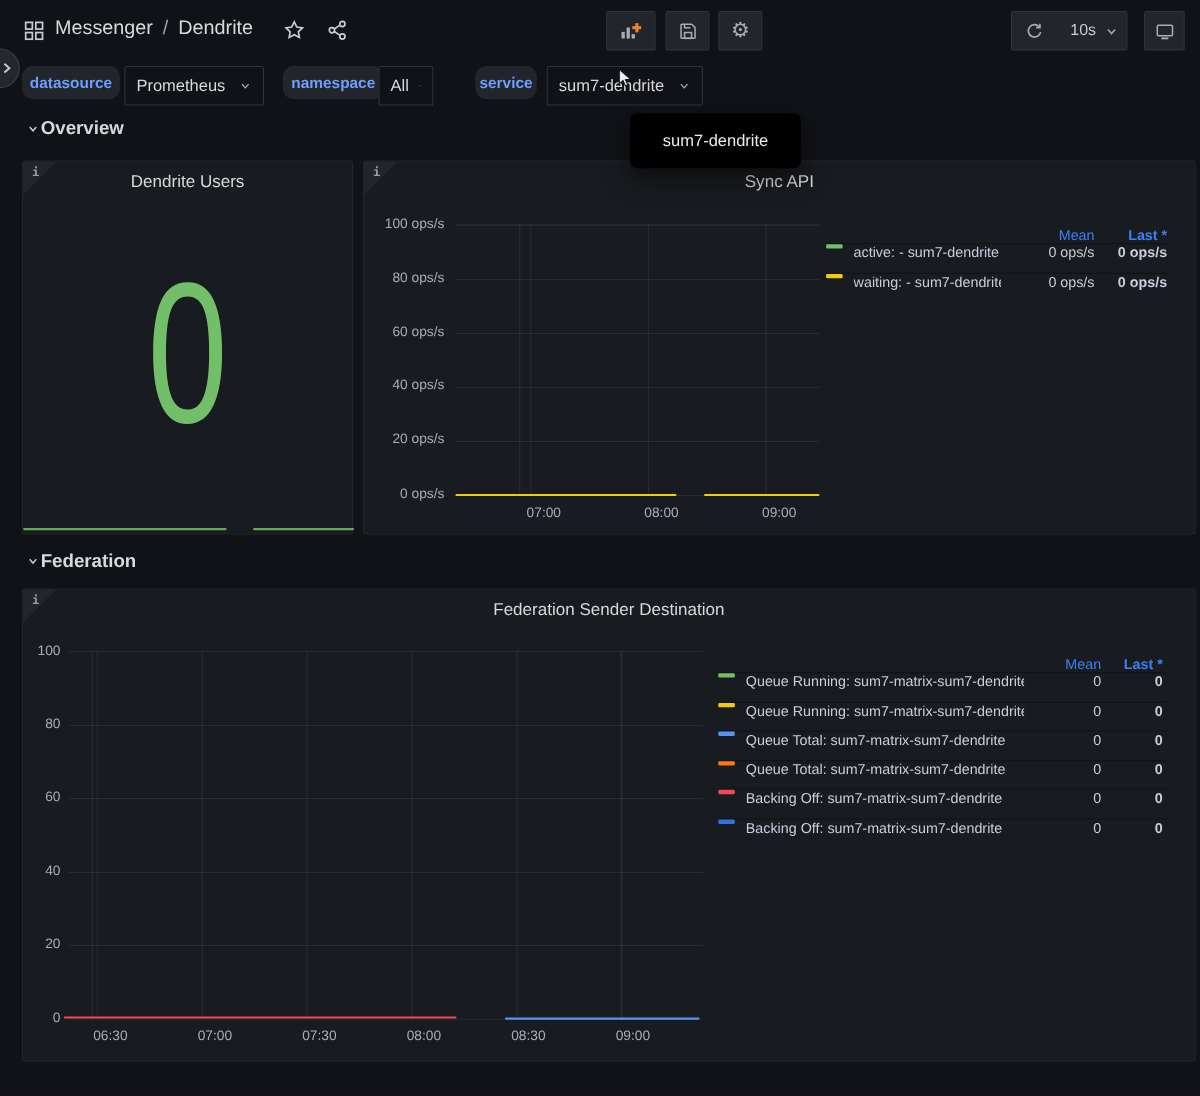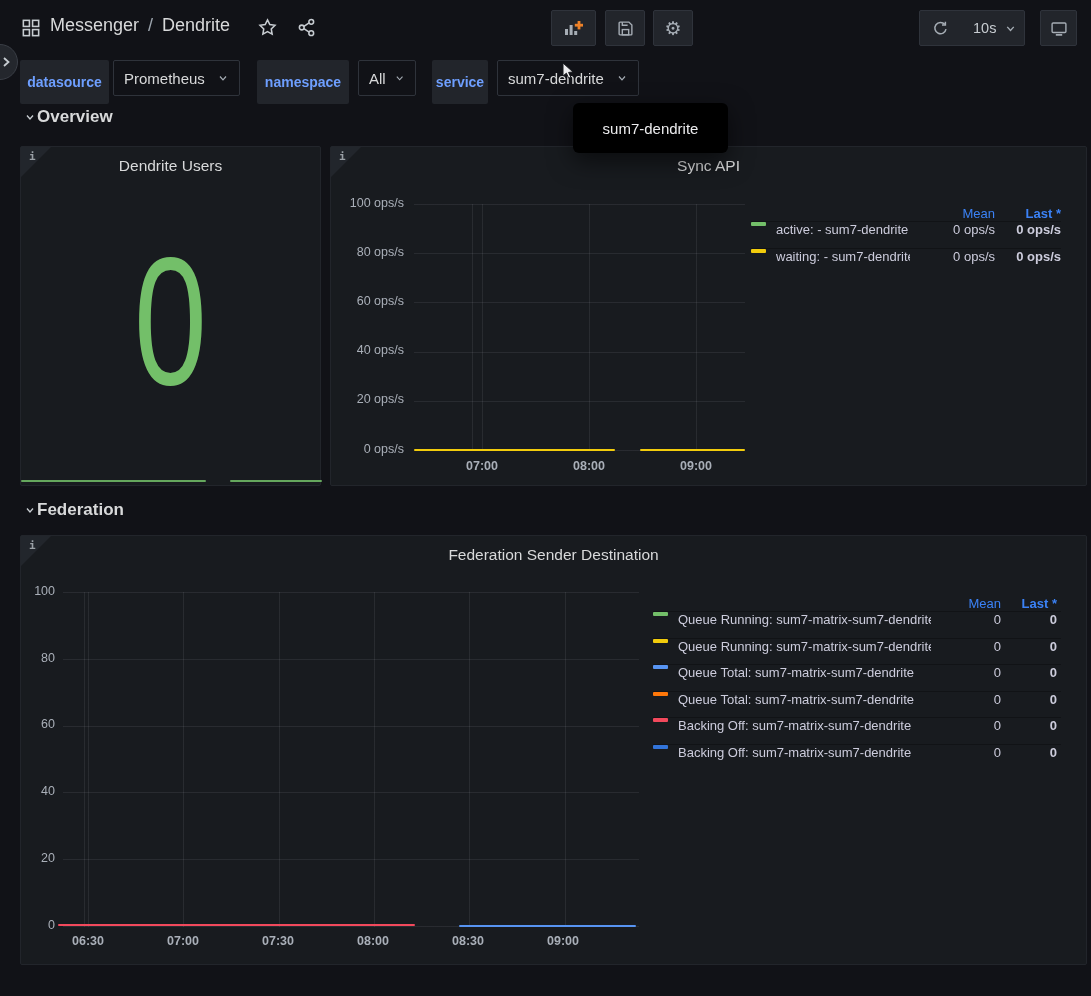--- a/index.html
+++ b/index.html
@@ -18,21 +18,21 @@
   .toolbar-btn{position:absolute;top:10px;height:36px;background:#22252B;border:1px solid #2F333B;
                border-radius:2px;display:flex;align-items:center;justify-content:center;
                color:#9DA5AE;cursor:pointer;}
   .btn-group{position:absolute;top:10px;height:36px;background:#22252B;border:1px solid #2F333B;
              border-radius:2px;display:flex;align-items:stretch;color:#C7CCD1;}
   .grp-sec{display:flex;align-items:center;gap:8px;padding:0 12px;cursor:pointer;}
   .grp-div{width:1px;background:#2F333B;}
   .tp-label{font-size:14.5px;color:#C7CCD1;white-space:nowrap;}
 
   
-  .var-label{position:absolute;top:60px;height:44px;background:#22252B;border-radius:2px;
+  .var-label{position:absolute;top:60px;height:30px;background:#22252B;border-radius:10px;
              color:#6E9FFF;font-size:14px;font-weight:700;display:flex;align-items:center;
              justify-content:center;cursor:pointer;}
   .var-value{position:absolute;top:60px;height:36px;background:#111217;border:1px solid #2F333B;
              border-radius:2px;color:#D8D9DA;font-size:15px;display:flex;align-items:center;
              justify-content:space-between;padding:0 10px;gap:8px;cursor:pointer;}
 
   .tooltip{position:absolute;left:573px;top:103px;width:155px;height:50px;background:#000;
            border-radius:6px;display:flex;align-items:center;justify-content:center;
            font-size:15px;color:#ECECEE;box-shadow:0 8px 24px rgba(0,0,0,.55);z-index:30;}
   .cursor{position:absolute;left:562px;top:63px;z-index:40;}
@@ -46,21 +46,21 @@
   .corner{position:absolute;top:0;left:0;width:0;height:0;border-top:30px solid #22262C;
           border-right:30px solid transparent;cursor:pointer;}
   .corner-i{position:absolute;top:3px;left:8px;font-size:11px;font-weight:700;color:#9AA0A6;
             font-family:"DejaVu Sans Mono",monospace;}
 
   .stat-value{position:absolute;left:0;right:0;top:50px;bottom:40px;display:flex;align-items:center;
               justify-content:center;font-size:182px;font-weight:500;line-height:1;transform:scaleX(.72);}
   .series{position:absolute;height:2px;border-radius:1px;}
 
   .ytick{position:absolute;text-align:right;font-size:12.5px;color:#A9AFB8;white-space:nowrap;}
-  .xtick{position:absolute;width:56px;text-align:center;font-size:12.5px;color:#A9AFB8;font-weight:bold;}
+  .xtick{position:absolute;width:56px;text-align:right;font-size:12.5px;color:#A9AFB8;}
 
   .grid{position:absolute;background-repeat:repeat;}
   .grid-sync{left:83px;top:57px;width:331px;height:247px;
     background-image:
       repeating-linear-gradient(to bottom, rgba(204,204,220,.09) 0 1px, transparent 1px 49.2px),
       repeating-linear-gradient(to right,  rgba(204,204,220,.09) 0 1px, transparent 1px 107px);
     background-position:0 0,68px 0;}
   .grid-fed{left:42px;top:56px;width:576px;height:335px;
     background-image:
       repeating-linear-gradient(to bottom, rgba(204,204,220,.09) 0 1px, transparent 1px 66.8px),
@@ -168,21 +168,21 @@
   </div>
 
   <div class="var-label" style="left:20px;width:89px">datasource</div>
   <div class="var-value" style="left:113px;width:127px">
     <span>Prometheus</span>
     <svg width="12" height="12" viewBox="0 0 16 16" fill="none" stroke="#A6ADB5" stroke-width="1.6">
         <polyline points="4,6 8,10.5 12,6"></polyline>
       </svg>
   </div>
   <div class="var-label" style="left:257px;width:92px">namespace</div>
-  <div class="var-value" style="left:358px;width:58px">
+  <div class="var-value" style="left:344px;width:50px">
     <span>All</span>
     <svg width="12" height="12" viewBox="0 0 16 16" fill="none" stroke="#A6ADB5" stroke-width="1.6">
         <polyline points="4,6 8,10.5 12,6"></polyline>
       </svg>
   </div>
   <div class="var-label" style="left:432px;width:56px">service</div>
   <div class="var-value" style="left:497px;width:142px">
     <span>sum7-dendrite</span>
     <svg width="12" height="12" viewBox="0 0 16 16" fill="none" stroke="#A6ADB5" stroke-width="1.6">
         <polyline points="4,6 8,10.5 12,6"></polyline>

